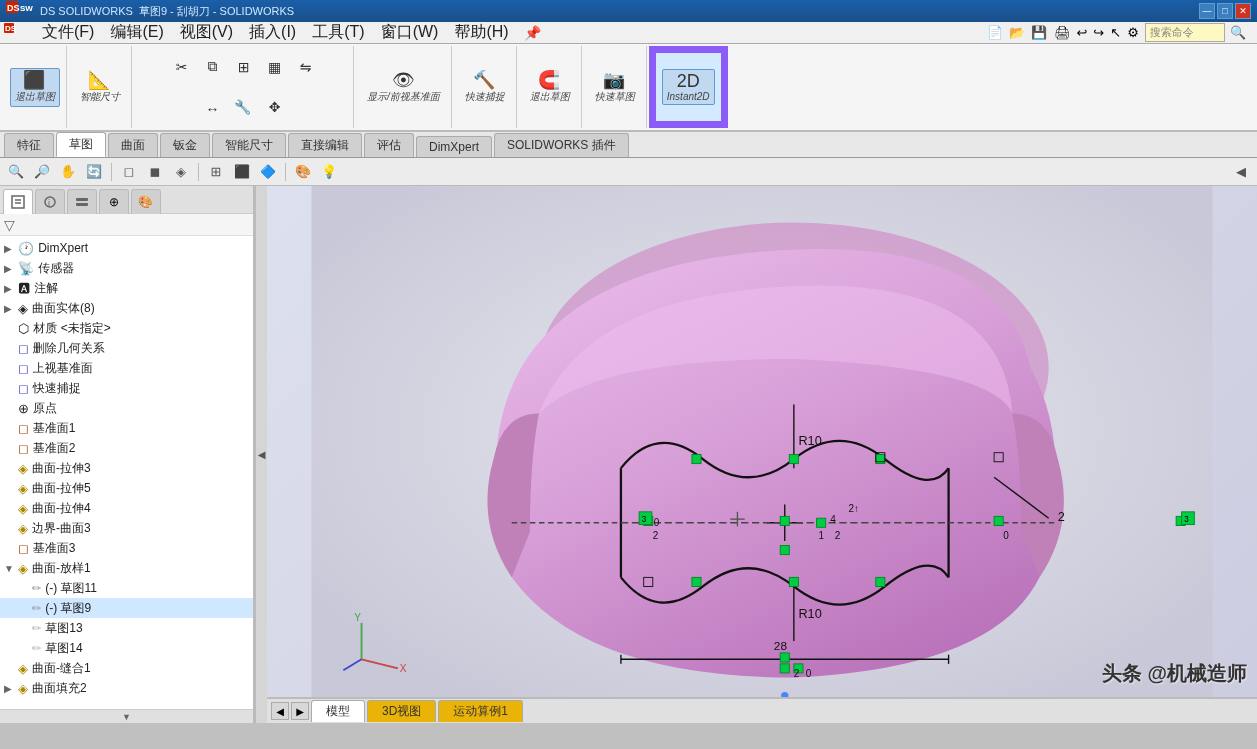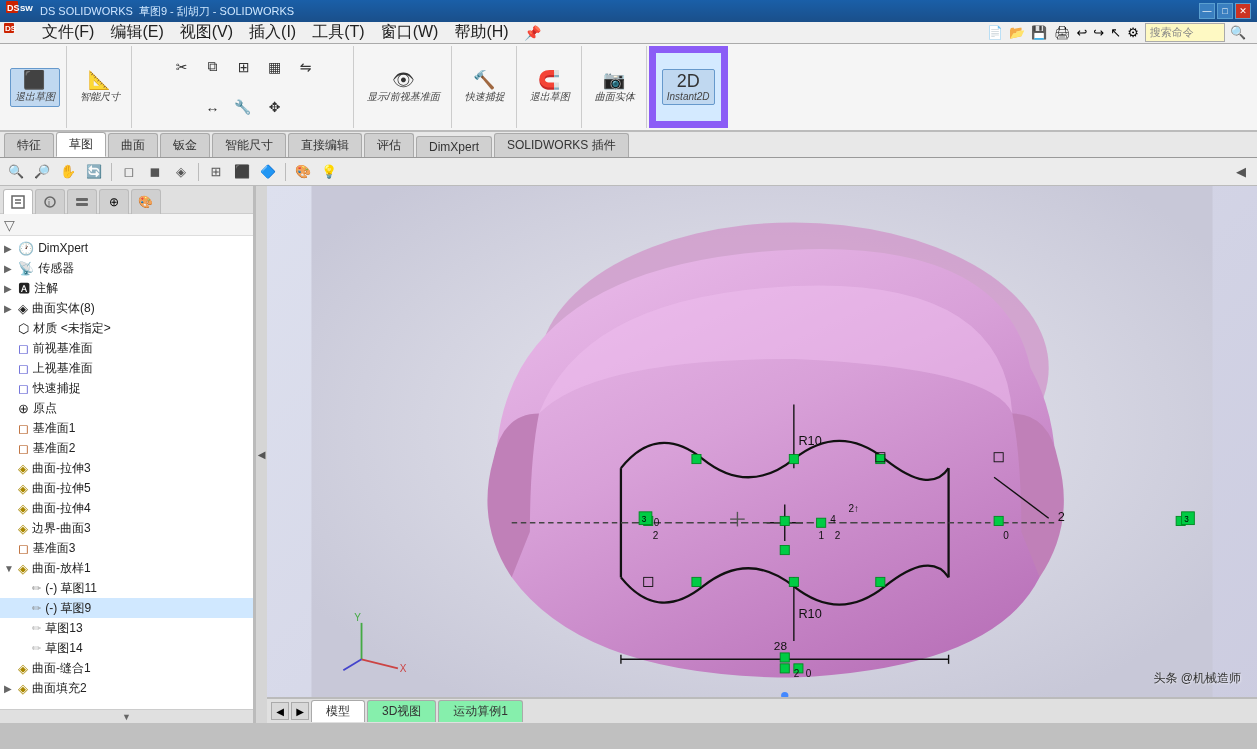--- a/index.html
+++ b/index.html
@@ -142,34 +142,34 @@
     }
 
     
     #bottom-tabs {
       height: 26px; background: #e0e0e0; border-top: 2px solid #bbb;
       display: flex; align-items: center; padding: 0 4px;
       position: absolute; bottom: 0; left: 0; right: 0;
     }
     .bottom-tab {
       padding: 2px 14px; font-size: 12px; cursor: pointer;
-      background: #86efac; border: 1px solid #aaa; border-bottom: none;
+      background: #eab308; border: 1px solid #aaa; border-bottom: none;
       margin-right: 2px; border-radius: 3px 3px 0 0; color: #333;
     }
     .bottom-tab.active { background: white; }
     .bottom-nav-btn {
       width: 18px; height: 18px; display: flex; align-items: center; justify-content: center;
       cursor: pointer; border: 1px solid #aaa; background: #d8d8d8; font-size: 10px;
       margin-right: 2px;
     }
 
     
     #watermark {
-      position: absolute; bottom: 36px; right: 16px;
-      color: #333; font-size: 12px; font-weight: normal;
+      position: absolute; bottom: 36px; right: 10px;
+      color: #333; font-size: 20px; font-weight: bold;
       text-shadow: 1px 1px 2px rgba(255,255,255,0.6);
     }
 
     
     #right-arrow {
       width: 12px; background: #d5d5d5; display: flex; align-items: center; justify-content: center;
       cursor: pointer; border-left: 1px solid #bbb; font-size: 10px; color: #555;
     }
 
     
@@ -277,21 +277,21 @@
   <div class="toolbar-group">
     <div class="tb-btn">
       <span class="tb-icon">🧲</span>
       <span class="tb-label">退出草图</span>
     </div>
   </div>
 
   <div class="toolbar-group">
     <div class="tb-btn">
       <span class="tb-icon">📷</span>
-      <span class="tb-label">曲面实体</span>
+      <span class="tb-label">快速草图</span>
     </div>
   </div>
 
   <div class="toolbar-group" style="background:#d4eaff; border:7px solid #8b5cf6;">
     <div class="tb-btn tb-btn-active">
       <span class="tb-icon">2D</span>
       <span class="tb-label">Instant2D</span>
     </div>
   </div>
 </div>
@@ -385,21 +385,21 @@
 
       <div class="tree-item">
         <span class="tree-expander"> </span>
         <span class="tree-icon">⬡</span>
         <span>材质 &lt;未指定&gt;</span>
       </div>
 
       <div class="tree-item">
         <span class="tree-expander"> </span>
         <span class="tree-icon" style="color:#4444cc;">◻</span>
-        <span>前视基准面</span>
+        <span>删除几何关系</span>
       </div>
 
       <div class="tree-item">
         <span class="tree-expander"> </span>
         <span class="tree-icon" style="color:#4444cc;">◻</span>
         <span>上视基准面</span>
       </div>
 
       <div class="tree-item">
         <span class="tree-expander"> </span>

